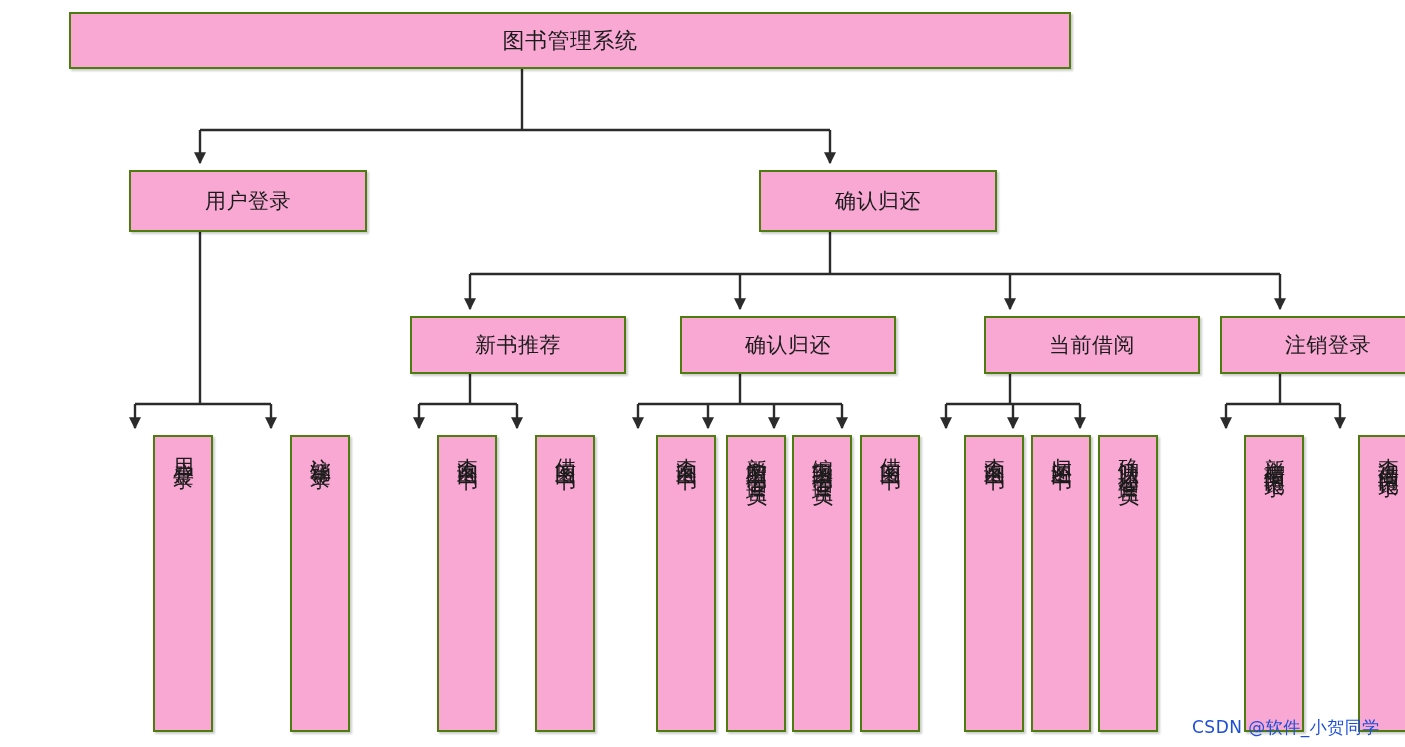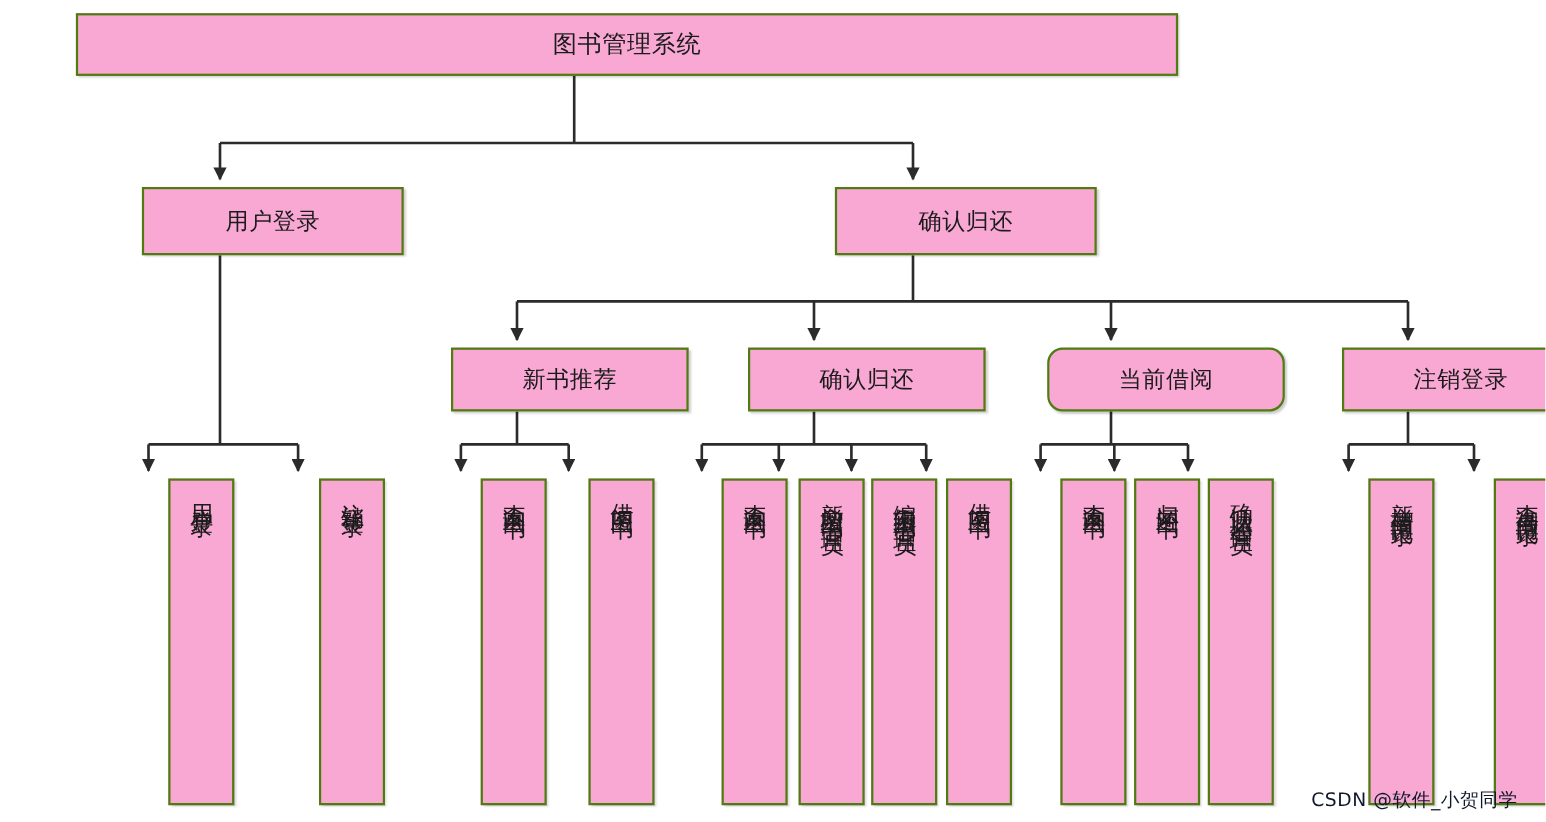--- a/index.html
+++ b/index.html
@@ -60,21 +60,21 @@
     writing-mode: vertical-rl;
     text-orientation: upright;
     font-size: 21px;
     line-height: 1.0;
     letter-spacing: 4px;
     white-space: nowrap;
   }
   .watermark {
     position: absolute;
     font-size: 17px;
-    color: #0f172a;
+    color: #1d4ed8;
     white-space: nowrap;
     letter-spacing: 0.5px;
   }
 </style>
 </head>
 <body>
 
 <div id="canvas">
 
   <svg class="edges" viewBox="0 0 1405 747">
@@ -137,21 +137,21 @@
   <div class="node h" style="left:711px; top:170px; width:238px; height:62px;">
     <span class="lbl">确认归还</span>
   </div>
 
   <div class="node h" style="left:362px; top:316px; width:216px; height:58px;">
     <span class="lbl">新书推荐</span>
   </div>
   <div class="node h" style="left:632px; top:316px; width:216px; height:58px;">
     <span class="lbl">确认归还</span>
   </div>
-  <div class="node h" style="left:904px; top:316px; width:216px; height:58px;border-radius:14px;">
+  <div class="node h" style="left:936px; top:316px; width:216px; height:58px;">
     <span class="lbl">当前借阅</span>
   </div>
   <div class="node h" style="left:1172px; top:316px; width:216px; height:58px;">
     <span class="lbl">注销登录</span>
   </div>
 
   <div class="node v" style="left:105px; top:435px; width:60px; height:297px;">
     <span class="lbl">用户登录</span>
   </div>
   <div class="node v" style="left:242px; top:435px; width:60px; height:297px;">

